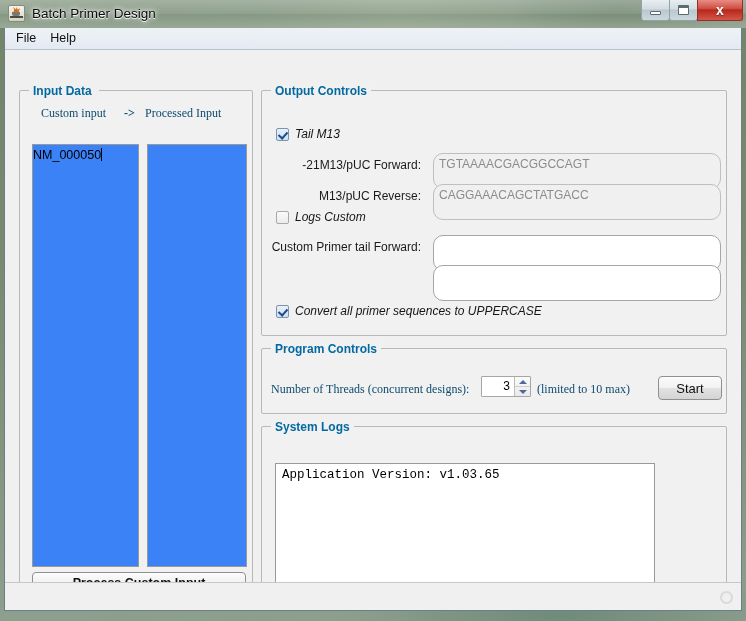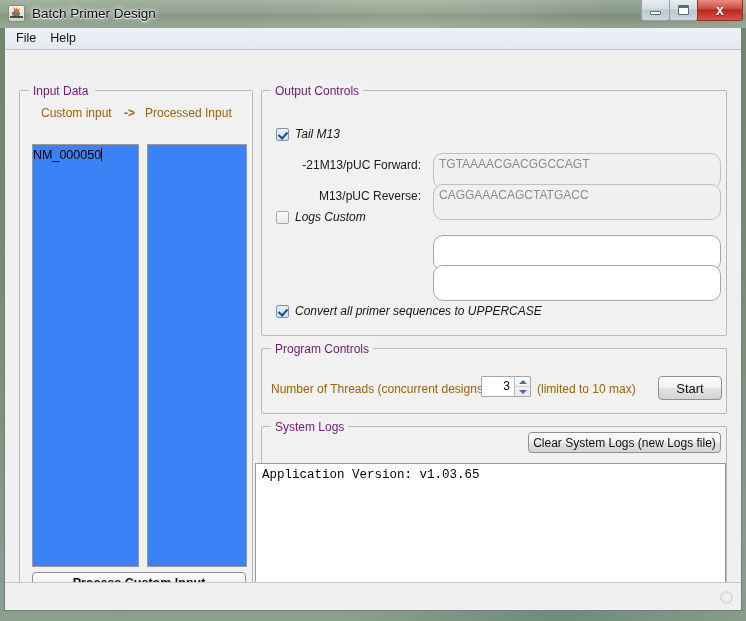--- a/index.html
+++ b/index.html
@@ -202,33 +202,34 @@
   .titled-panel {
     position: absolute;
     box-sizing: border-box;
     border: 1px solid #b8b8b8;
     background: #f1f1f1;
     border-radius: 2px;
   }
   .panel-title {
     position: absolute;
     font-size: 12px;
-    font-weight: normal;
-    color: #701a75;
+    font-weight: bold;
+    color: #0369a1;
     white-space: nowrap;
   }
 
   
   #panel-input { left: 14px; top: 62px - 22px; width: 234px; height: 516px; }
 
   .sub-label {
     position: absolute;
     font-size: 12px;
-    color: #a16207;
-    white-space: nowrap;
+    color: #0c4a6e;
+    white-space: nowrap;
+    font-family: Liberation Serif, serif;
   }
 
   .text-area {
     position: absolute;
     box-sizing: border-box;
     background: #3b82f6;
     border: 1px solid #999999;
     font-family: "Liberation Sans", sans-serif;
     font-size: 12.5px;
     color: #000;
@@ -467,20 +468,21 @@
 
       <div class="field-label" style="left:236px; top:108px; width:180px;">-21M13/pUC Forward:</div>
       <div class="text-field disabled" style="left:428px; top:103px; width:288px;">TGTAAAACGACGGCCAGT</div>
 
       <div class="field-label" style="left:236px; top:139px; width:180px;">M13/pUC Reverse:</div>
       <div class="text-field disabled" style="left:428px; top:134px; width:288px;">CAGGAAACAGCTATGACC</div>
 
       <div class="chk off" style="left:271px; top:161px;"></div>
       <div class="chk-label" style="left:290px; top:160px;">Logs Custom</div>
 
+      <div class="field-label" style="left:236px; top:190px; width:180px;">Custom Primer tail Forward:</div>
       <div class="text-field" style="left:428px; top:185px; width:288px;"></div>
 
       <div class="text-field" style="left:428px; top:215px; width:288px;"></div>
 
       <div class="chk on" style="left:271px; top:255px;"></div>
       <div class="chk-label" style="left:290px; top:254px;">Convert all primer sequences to UPPERCASE</div>
 
       <div class="titled-panel" style="left:256px; top:298px; width:466px; height:66px;"></div>
       <div class="panel-title" style="position:absolute; left:266px; top:292px; background:#f1f1f1; padding:0 4px;">Program Controls</div>
 
@@ -494,23 +496,22 @@
         </div>
       </div>
 
       <div class="sub-label" style="left:532px; top:332px;">(limited to 10 max)</div>
 
       <div class="btn" style="left:653px; top:326px; width:64px; height:24px; font-size:13px;">Start</div>
 
       <div class="titled-panel" style="left:256px; top:376px; width:466px; height:180px;"></div>
       <div class="panel-title" style="position:absolute; left:266px; top:370px; background:#f1f1f1; padding:0 4px;">System Logs</div>
 
-      <div class="btn" style="left:523px; top:382px; width:193px; height:21px;">Clear System Logs (new Logs file)</div>
-
-      <div class="log-area" style="left:250px; top:413px; width:471px; height:128px;">Application Version: v1.03.65</div>
+
+      <div class="log-area" style="left:270px; top:413px; width:380px; height:128px;">Application Version: v1.03.65</div>
 
     </div>
 
     <div id="statusbar">
       <div id="resize-grip"></div>
     </div>
 
   </div>
 </div>
 

